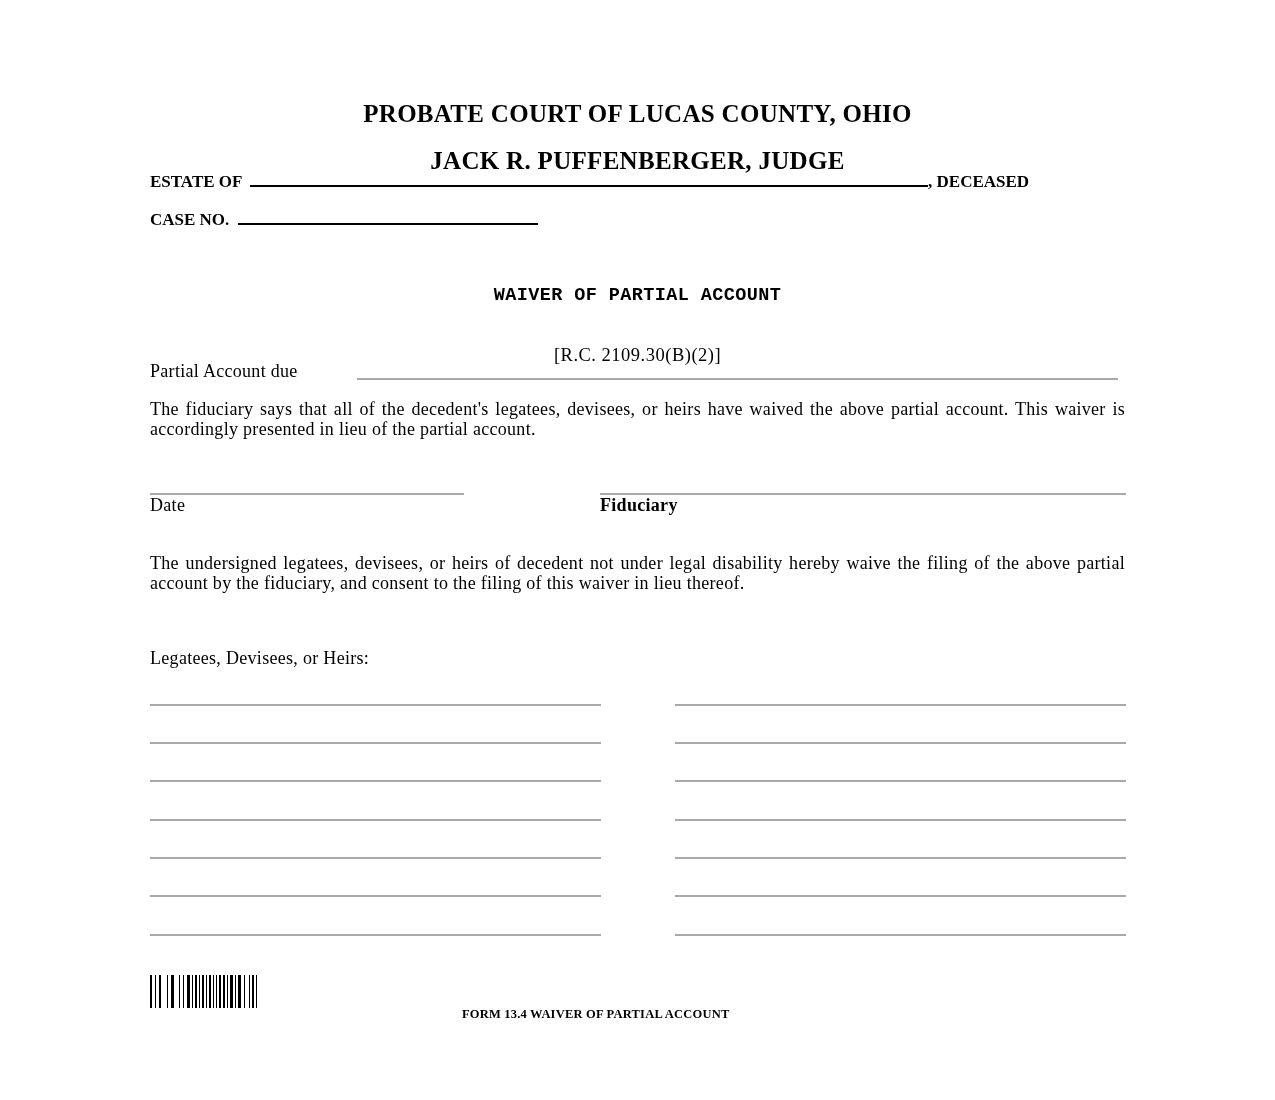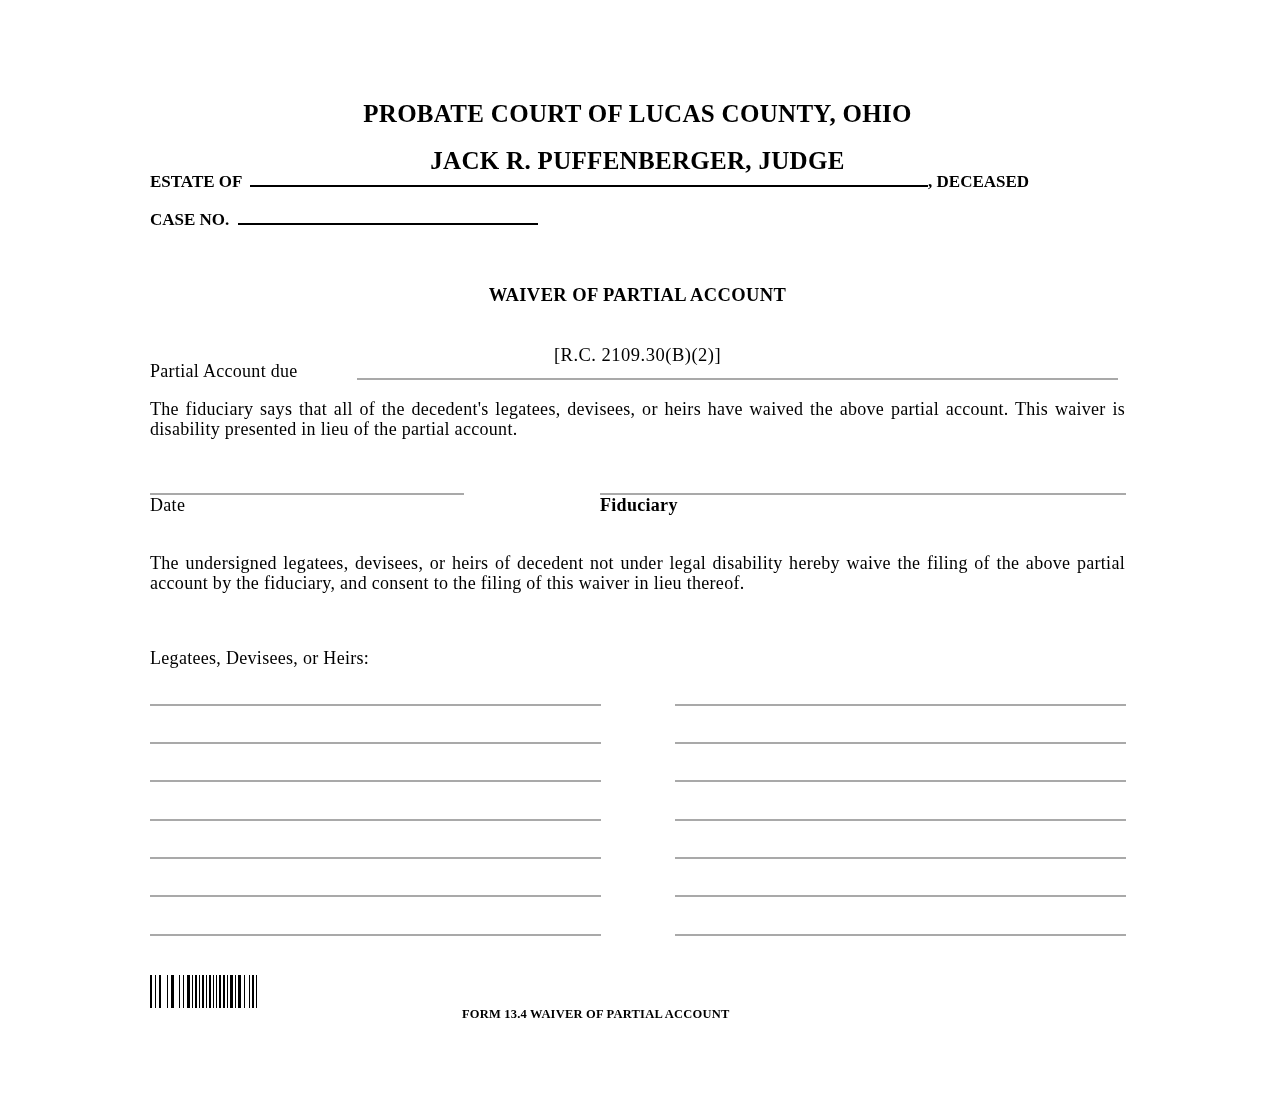--- a/index.html
+++ b/index.html
@@ -28,27 +28,27 @@
 <div class="abs hdr-field" style="left:150px; top:169px;">
   <span>ESTATE OF</span>
   <span class="blank-bold" style="width:678px; margin-left:4px;"><span></span></span><span>, DECEASED</span>
 </div>
 
 <div class="abs hdr-field" style="left:150px; top:207px;">
   <span>CASE NO.</span>
   <span class="blank-bold" style="width:300px; margin-left:4px;"><span></span></span>
 </div>
 
-<div class="abs sec-title" style="top:285px;">WAIVER OF PARTIAL ACCOUNT</div>
+<div class="abs sec-title" style="top:285px;font-family:Liberation Mono, monospace;">WAIVER OF PARTIAL ACCOUNT</div>
 <div class="abs sec-sub" style="top:305px;">[R.C. 2109.30(B)(2)]</div>
 
 <div class="abs label" style="left:150px; top:361px;">Partial Account due</div>
 <div class="abs gray-line" style="left:357px; top:378px; width:761px;"></div>
 
-<div class="abs body-text" style="left:150px; top:399px; width:975px;">The fiduciary says that all of the decedent's legatees, devisees, or heirs have waived the above partial account.  This waiver is disability presented in lieu of the partial account.</div>
+<div class="abs body-text" style="left:150px; top:399px; width:975px;">The fiduciary says that all of the decedent's legatees, devisees, or heirs have waived the above partial account.  This waiver is accordingly presented in lieu of the partial account.</div>
 
 <div class="abs gray-line" style="left:150px; top:493px; width:314px;"></div>
 <div class="abs label" style="left:150px; top:495px;text-align:center;">Date</div>
 <div class="abs gray-line" style="left:600px; top:493px; width:526px;"></div>
 <div class="abs label" style="left:600px; top:495px;font-weight:bold;">Fiduciary</div>
 
 <div class="abs body-text" style="left:150px; top:553px; width:975px;">The undersigned legatees, devisees, or heirs of decedent not under legal disability hereby waive the filing of the above partial account by the fiduciary, and consent to the filing of this waiver in lieu thereof.</div>
 
 <div class="abs label" style="left:150px; top:648px;">Legatees, Devisees, or Heirs:</div>
 

